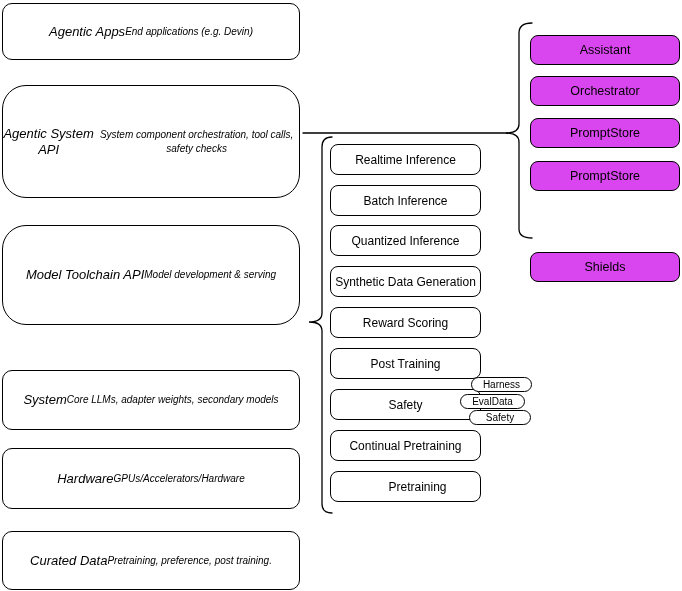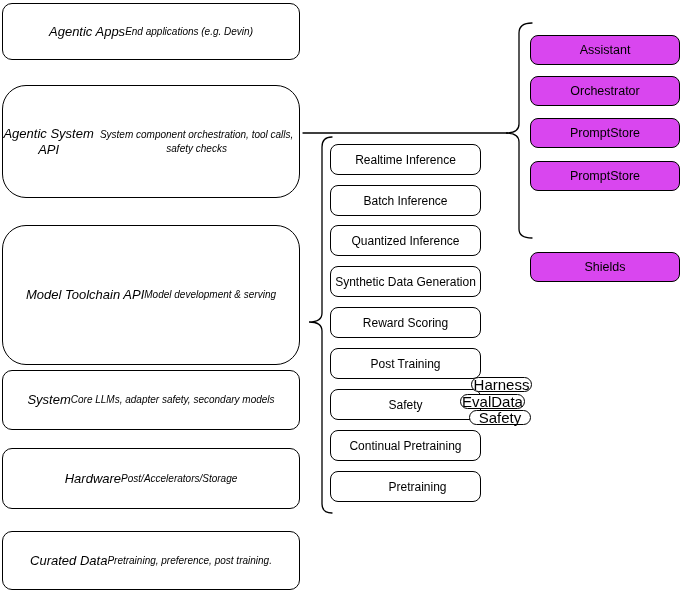--- a/index.html
+++ b/index.html
@@ -42,21 +42,21 @@
     align-items: center;
     justify-content: center;
     text-align: center;
     z-index: 2;
     font-style: italic;
   }
   .ltitle { font-size: 13px; line-height: 16px; }
   .lsub   { font-size: 10px; line-height: 14px; }
   #lb-0 { top: 3px;   height: 57px; }
   #lb-1 { top: 85px;  height: 113px; border-radius: 24px; }
-  #lb-2 { top: 225px; height: 140px; border-radius: 24px; }
+  #lb-2 { top: 225px; height: 100px; border-radius: 24px; }
   #lb-3 { top: 370px; height: 60px; }
   #lb-4 { top: 448px; height: 61px; }
   #lb-5 { top: 531px; height: 59px; }
   
   .mbox {
     position: absolute;
     left: 330px;
     width: 151px;
     height: 31px;
     box-sizing: border-box;
@@ -82,21 +82,21 @@
   
   .pill {
     position: absolute;
     box-sizing: border-box;
     border: 1.2px solid #000000;
     border-radius: 99px;
     background: #ffffff;
     display: flex;
     align-items: center;
     justify-content: center;
-    font-size: 15px;
+    font-size: 10px;
     line-height: 1;
     z-index: 3;
   }
   #pill-0 { left: 471px; top: 377px; width: 61px; height: 15px; }
   #pill-1 { left: 460px; top: 394px; width: 65px; height: 15px; }
   #pill-2 { left: 469px; top: 410px; width: 62px; height: 15px; }
   
   .rbox {
     position: absolute;
     left: 530px;
@@ -137,25 +137,25 @@
   <div class="lbox" id="lb-1">
     <div class="ltitle">Agentic System API</div>
     <div class="lsub">System component orchestration, tool calls, safety checks</div>
   </div>
   <div class="lbox" id="lb-2">
     <div class="ltitle">Model Toolchain API</div>
     <div class="lsub">Model development &amp; serving</div>
   </div>
   <div class="lbox" id="lb-3">
     <div class="ltitle">System</div>
-    <div class="lsub">Core LLMs, adapter safety, secondary models</div>
+    <div class="lsub">Core LLMs, adapter weights, secondary models</div>
   </div>
   <div class="lbox" id="lb-4">
     <div class="ltitle">Hardware</div>
-    <div class="lsub">Post/Accelerators/Storage</div>
+    <div class="lsub">GPUs/Accelerators/Hardware</div>
   </div>
   <div class="lbox" id="lb-5">
     <div class="ltitle">Curated Data</div>
     <div class="lsub">Pretraining, preference, post training.</div>
   </div>
 
   <div class="mbox" id="mb-0">Realtime Inference</div>
   <div class="mbox" id="mb-1">Batch Inference</div>
   <div class="mbox" id="mb-2">Quantized Inference</div>
   <div class="mbox" id="mb-3">Synthetic Data Generation</div>

